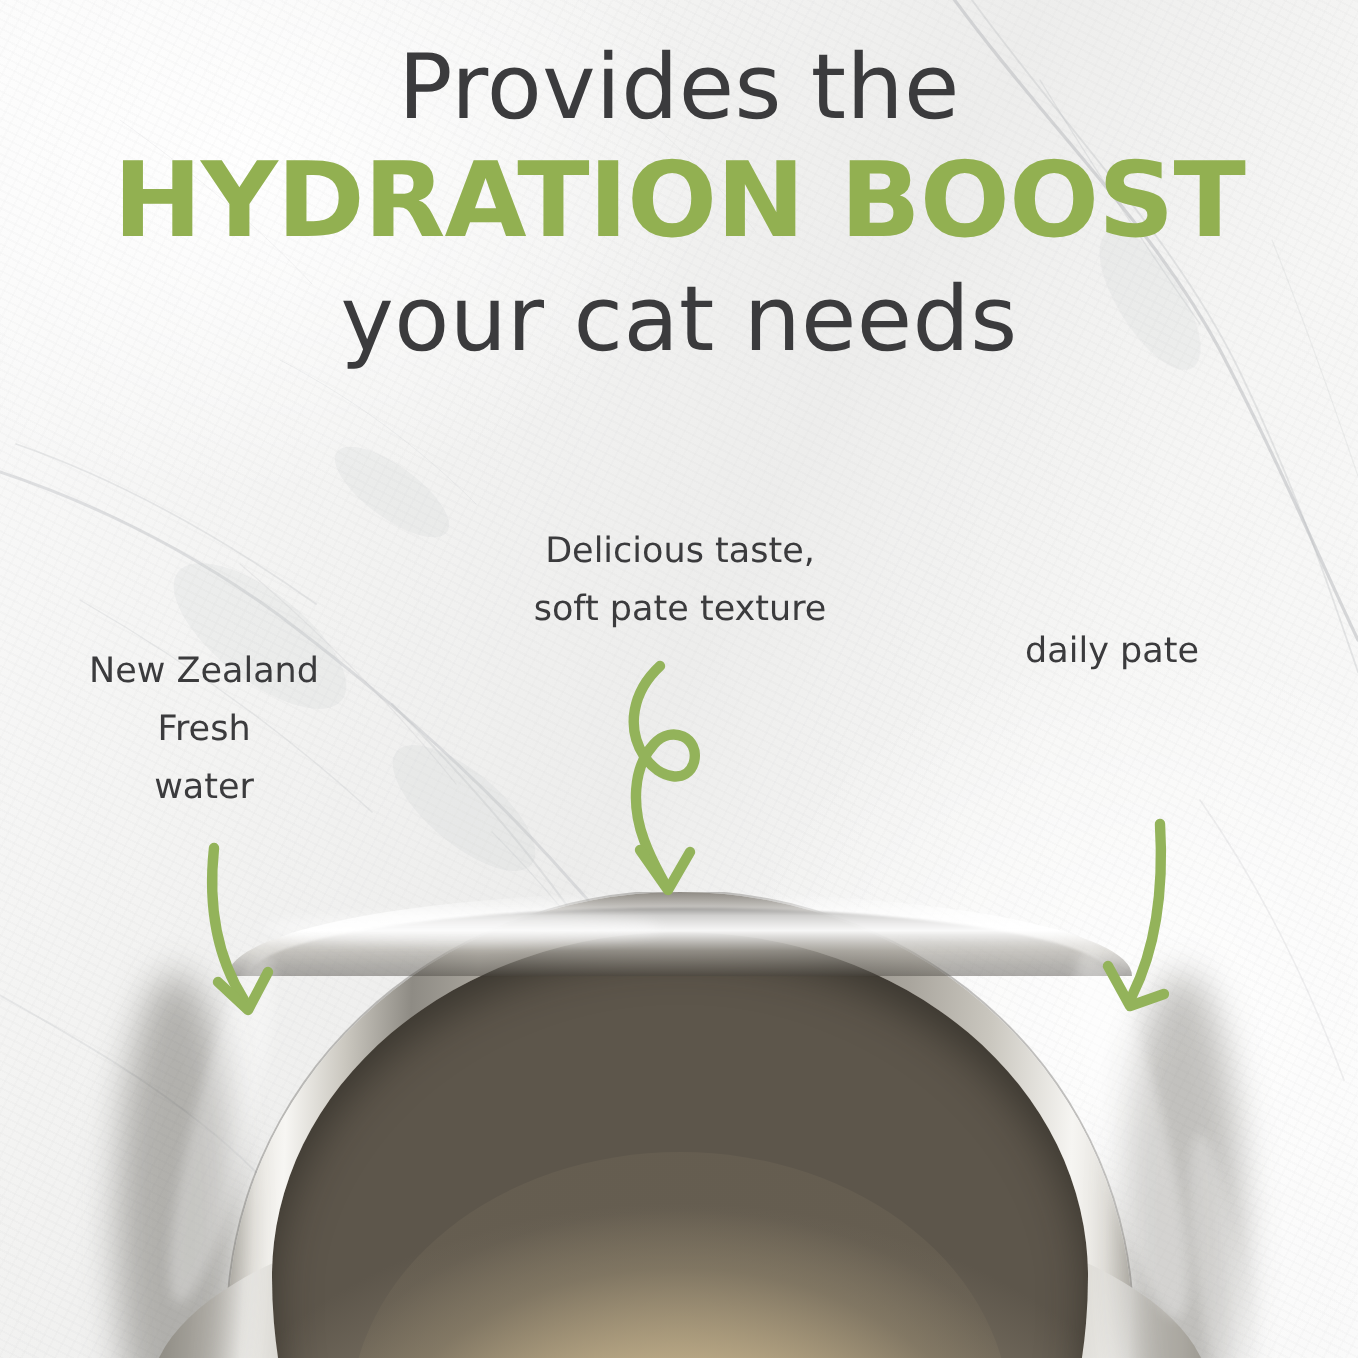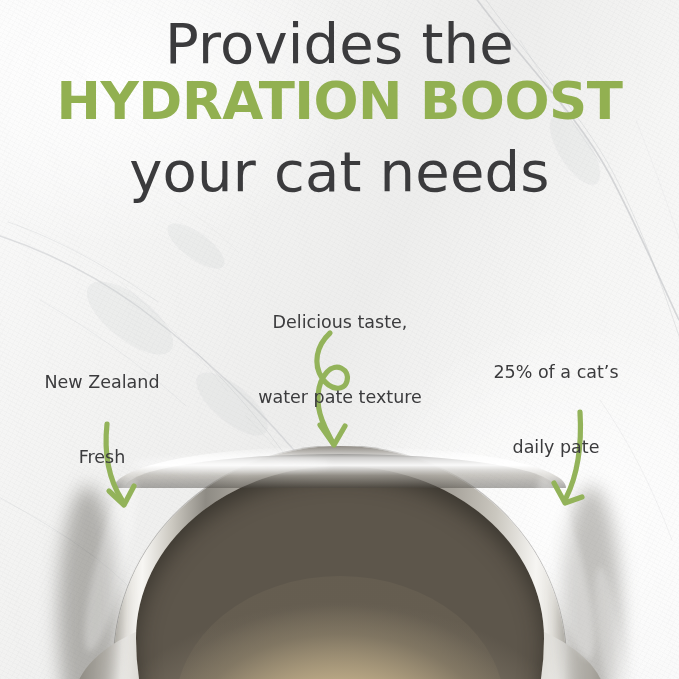--- a/index.html
+++ b/index.html
@@ -38,50 +38,50 @@
   
   .headline{
     position:absolute;left:0;right:0;top:18px;
     text-align:center;
     z-index:6;
   }
   .hl-line1,.hl-line3{
     display:block;
     font-family:"DejaVu Sans", sans-serif;
     font-weight:400;
-    font-size:56px;
+    font-size:45px;
     line-height:52px;
     letter-spacing:.2px;
     color:#3b3b3d;
   }
   .hl-line2{
     display:block;
     font-family:"DejaVu Sans", sans-serif;
     font-weight:700;
     font-size:52px;
     line-height:62px;
     letter-spacing:-0.5px;
     color:#92b051;
     transform:scaleX(1.02);
   }
-  .hl-line3{margin-top:14px;}
+  .hl-line3{margin-top:2px;}
 
   
   .callout{
     position:absolute;
     font-family:"DejaVu Sans", sans-serif;
     font-weight:400;
     font-size:17.5px;
     line-height:29px;
     color:#3b3b3d;
     text-align:center;
     z-index:6;
     white-space:nowrap;
   }
-  .callout span{display:block;margin-top:46px;}
+  .callout span{display:block;}
   #callout-left{left:22px;top:322px;width:160px;}
   #callout-mid{left:240px;top:262px;width:200px;}
   #callout-right{left:466px;top:312px;width:180px;}
 
   
   .arrows{position:absolute;inset:0;z-index:5;pointer-events:none;}
 
   
   .bowl-wrap{
     position:absolute;
@@ -210,29 +210,29 @@
 
   <div class="headline">
     <span class="hl-line1">Provides the</span>
     <span class="hl-line2">HYDRATION BOOST</span>
     <span class="hl-line3">your cat needs</span>
   </div>
 
   <div class="callout" id="callout-left">
     <span>New Zealand</span>
     <span>Fresh</span>
+    <span>water</span>
   </div>
 
   <div class="callout" id="callout-mid">
     <span>Delicious taste,</span>
-    <span>water pate texture</span>
+    <span>soft pate texture</span>
   </div>
 
   <div class="callout" id="callout-right">
-    <span>25% of a cat’s</span>
     <span>daily pate</span>
   </div>
 
   <svg class="arrows" width="679" height="679" viewBox="0 0 679 679" aria-hidden="true">
     <g fill="none" stroke="#93b35a" stroke-width="5.2" stroke-linecap="round" stroke-linejoin="round">
 
       <g>
         <path d="M107 424 C 104 452, 108 478, 122 500"></path>
         <path d="M109 491 L124 505 L134 486" stroke-width="5.2"></path>
       </g>

